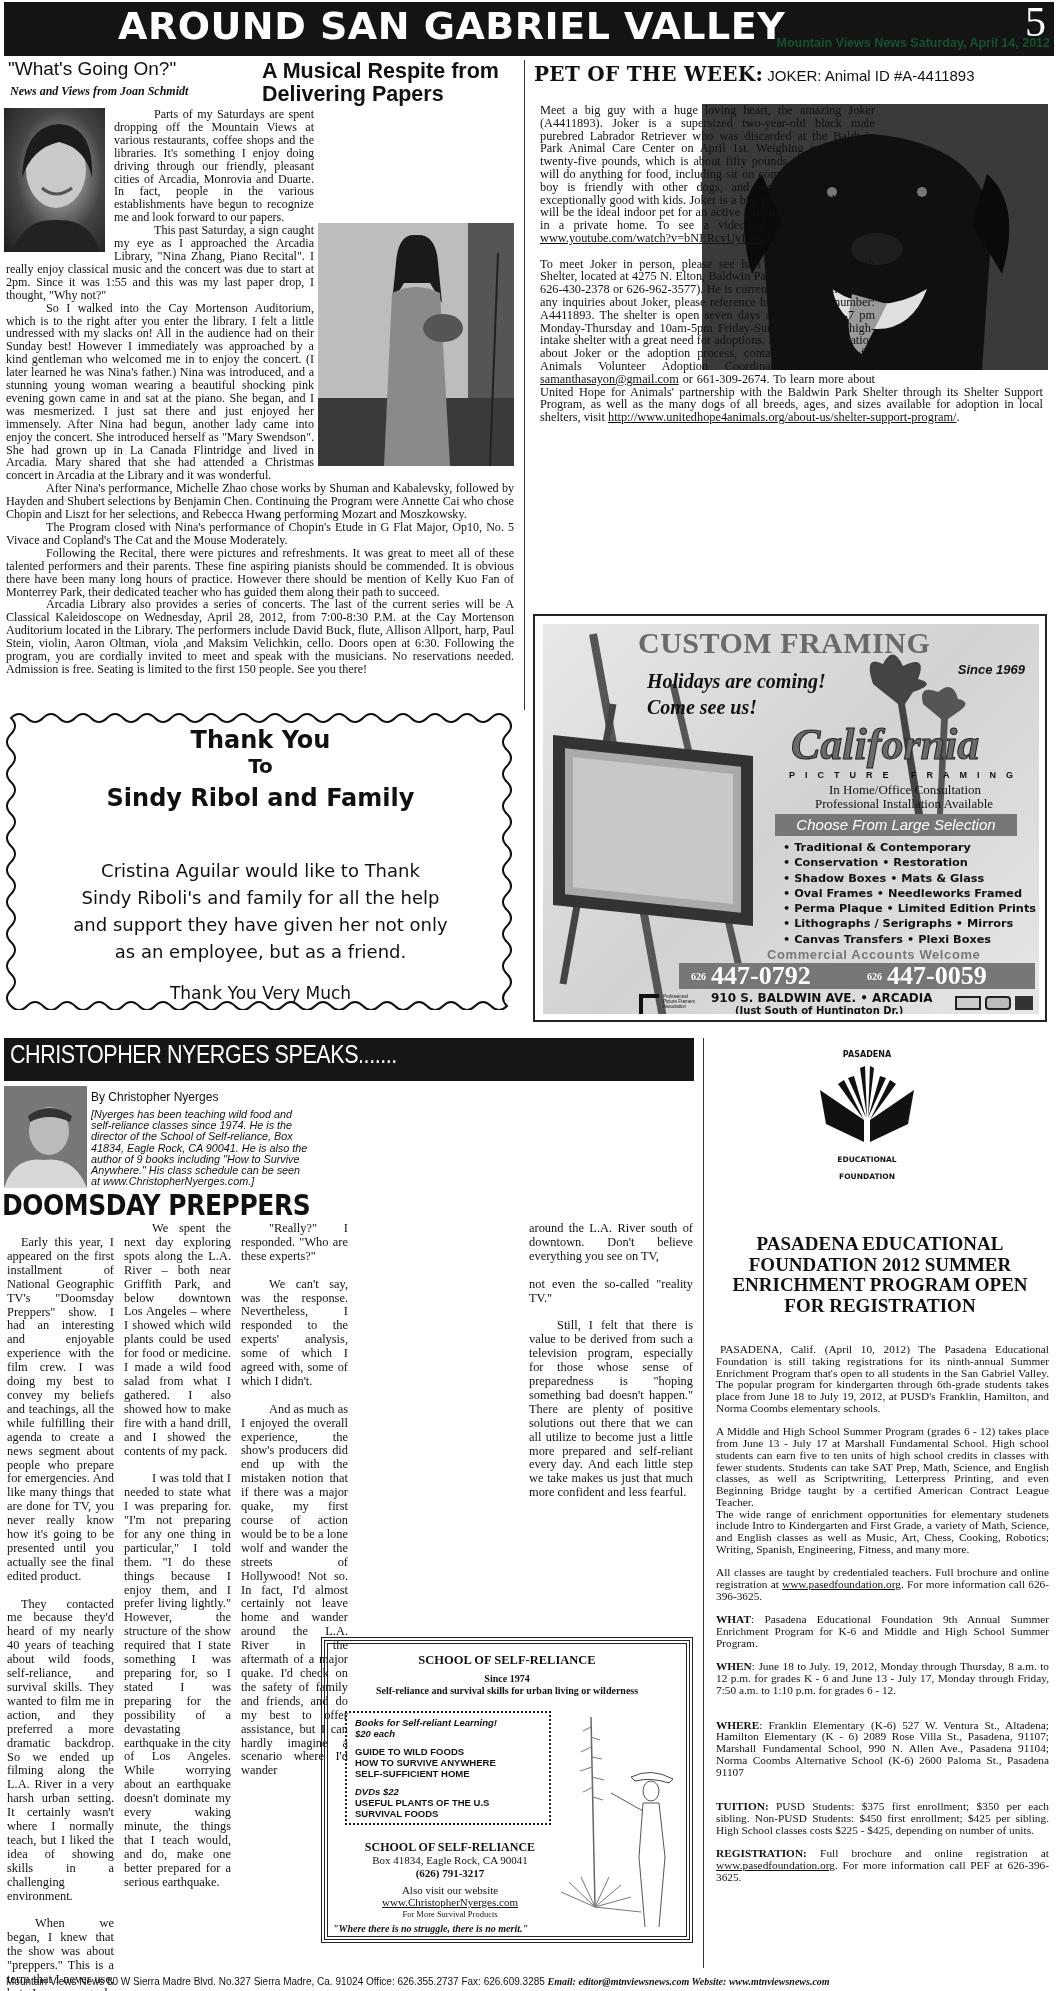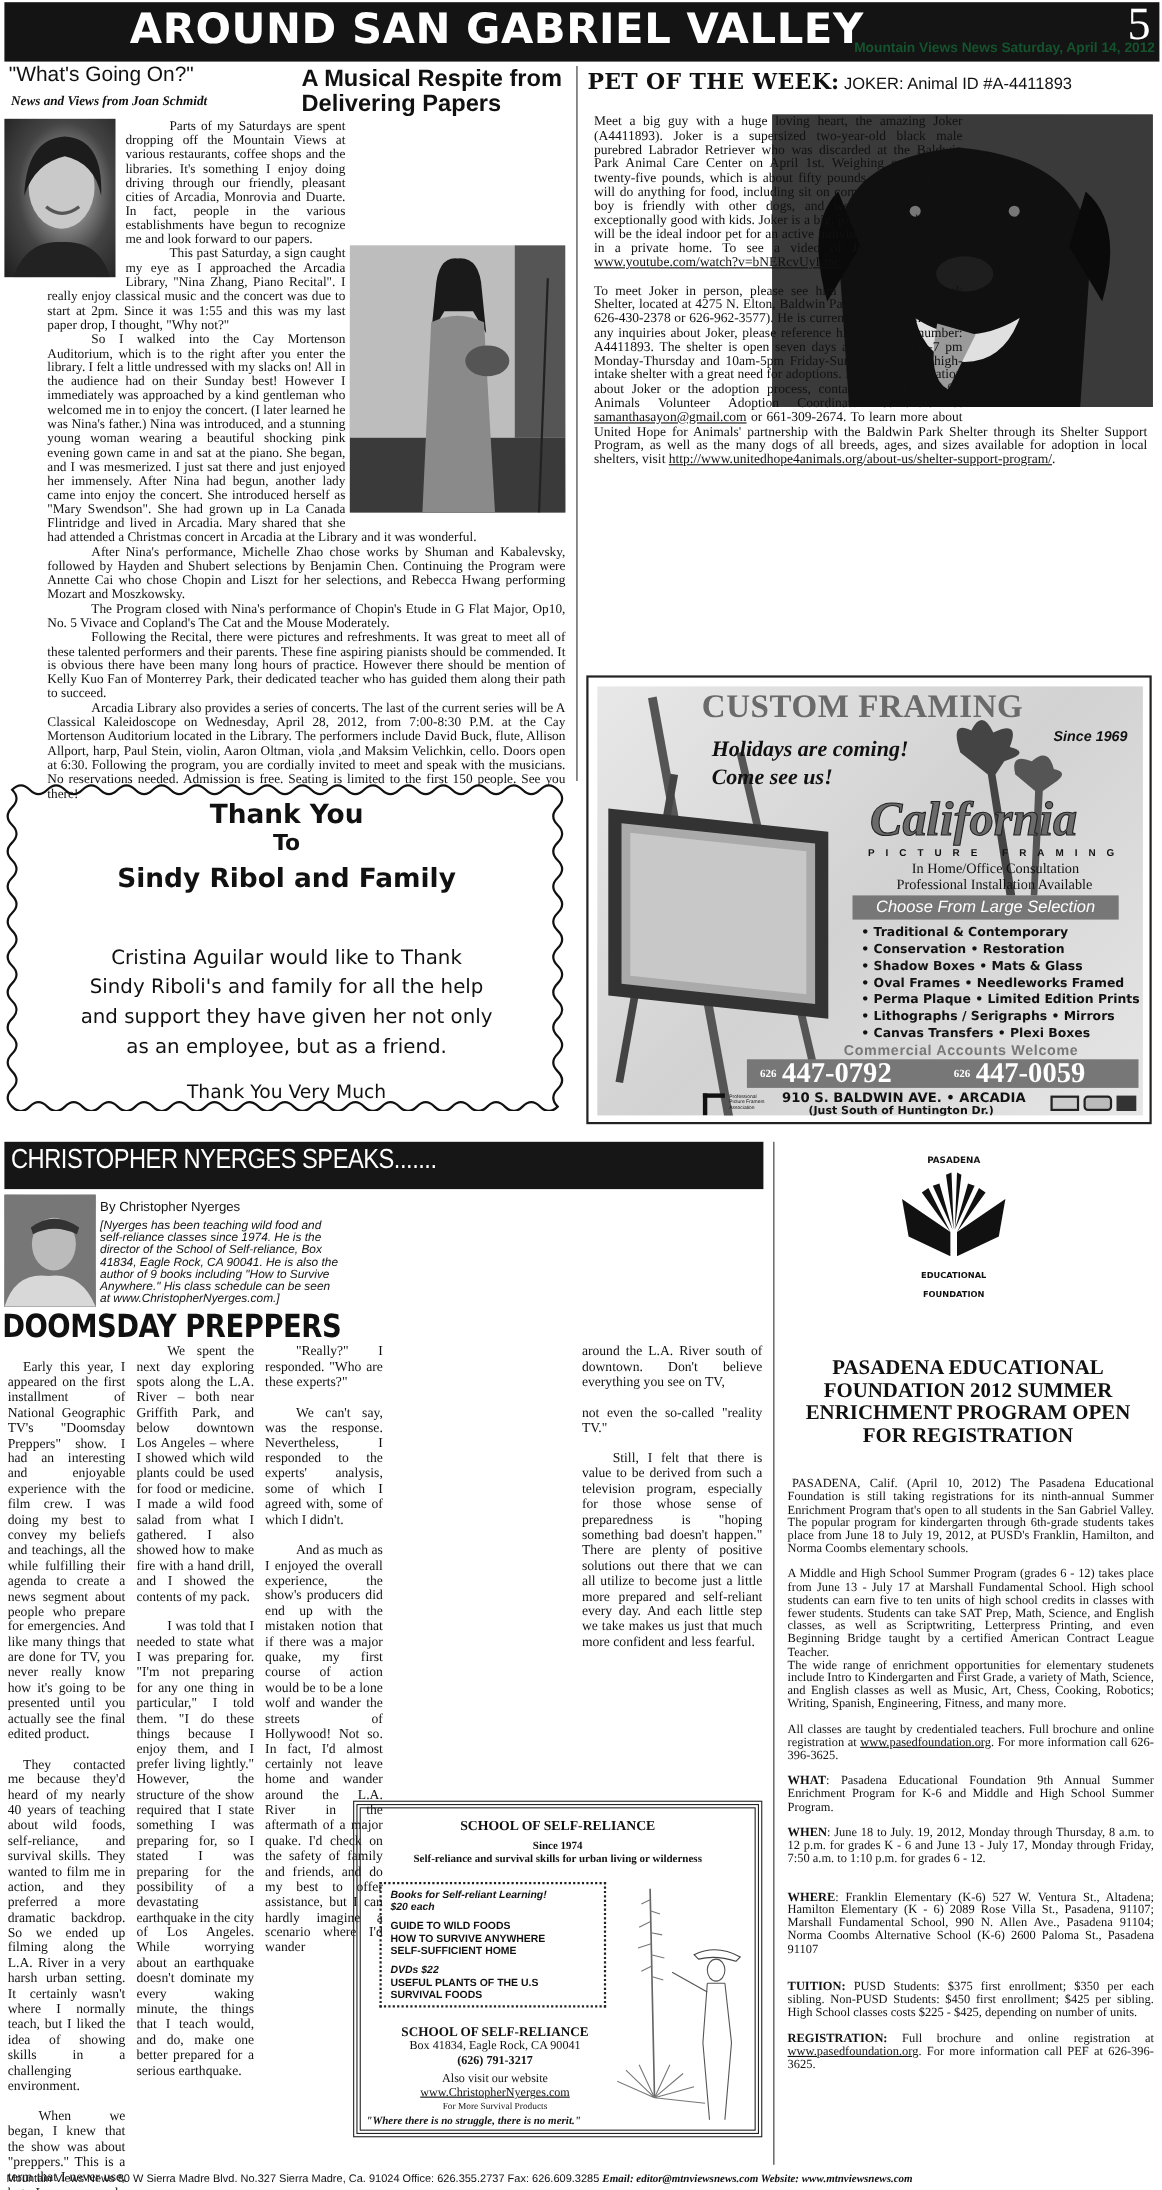--- a/index.html
+++ b/index.html
@@ -17,25 +17,25 @@
   #masthead { left: 4px; top: 2px; width: 1050px; height: 54px; background: #141414; }
   #section-title { left: 118px; top: 4px; color: #fff; font-size: 38px; font-weight: bold; letter-spacing: 0.5px; white-space: nowrap; }
   #page-num { right: 10px; top: -2px; color: #fff; font-size: 42px; }
   #paper-date { right: 6px; top: 36px; color: #14532d; font-size: 12.5px; font-weight: bold; white-space: nowrap; }
 
   .vrule { background: #333; width: 1px; }
 
   
   #col-label { left: 8px; top: 58px; font-size: 19px; }
   #col-sub { left: 10px; top: 84px; font-size: 12px; font-style: italic; font-weight: bold; }
-  #article1-title { left: 262px; top: 60px; font-size: 21.5px; font-weight: bold; line-height: 23px; width: 260px; margin-left: 12px; }
+  #article1-title { left: 262px; top: 60px; font-size: 21.5px; font-weight: bold; line-height: 23px; width: 260px; }
   #joan-photo { left: 4px; top: 108px; width: 101px; height: 144px; background: radial-gradient(ellipse at 55% 45%, #bbb 0%, #888 28%, #444 55%, #1e1e1e 100%); }
   #nina-photo { left: 318px; top: 223px; width: 196px; height: 243px; background: linear-gradient(180deg,#ddd 0%,#bbb 40%,#888 70%,#444 100%); }
   #article1-body { left: 6px; top: 108px; width: 508px; font-size: 12.1px; line-height: 12.9px; }
-  #article1-body p { text-indent: 40px; margin-left: 37px; }
+  #article1-body p { text-indent: 40px; }
   .float-left { float: left; width: 108px; height: 148px; }
   .float-right { float: right; width: 200px; height: 250px; margin-top: 114px; }
 
   
   #thanks-ad { left: 3px; top: 710px; width: 515px; height: 300px; }
   .thanks-line { position: absolute; left: 0; width: 100%; text-align: center; }
 
   
   #pet-heading { left: 534px; top: 62px; white-space: nowrap; }
   #pet-heading .big { font-family: "DejaVu Serif", serif; font-weight: 900; font-size: 20px; letter-spacing: 0.3px; }

